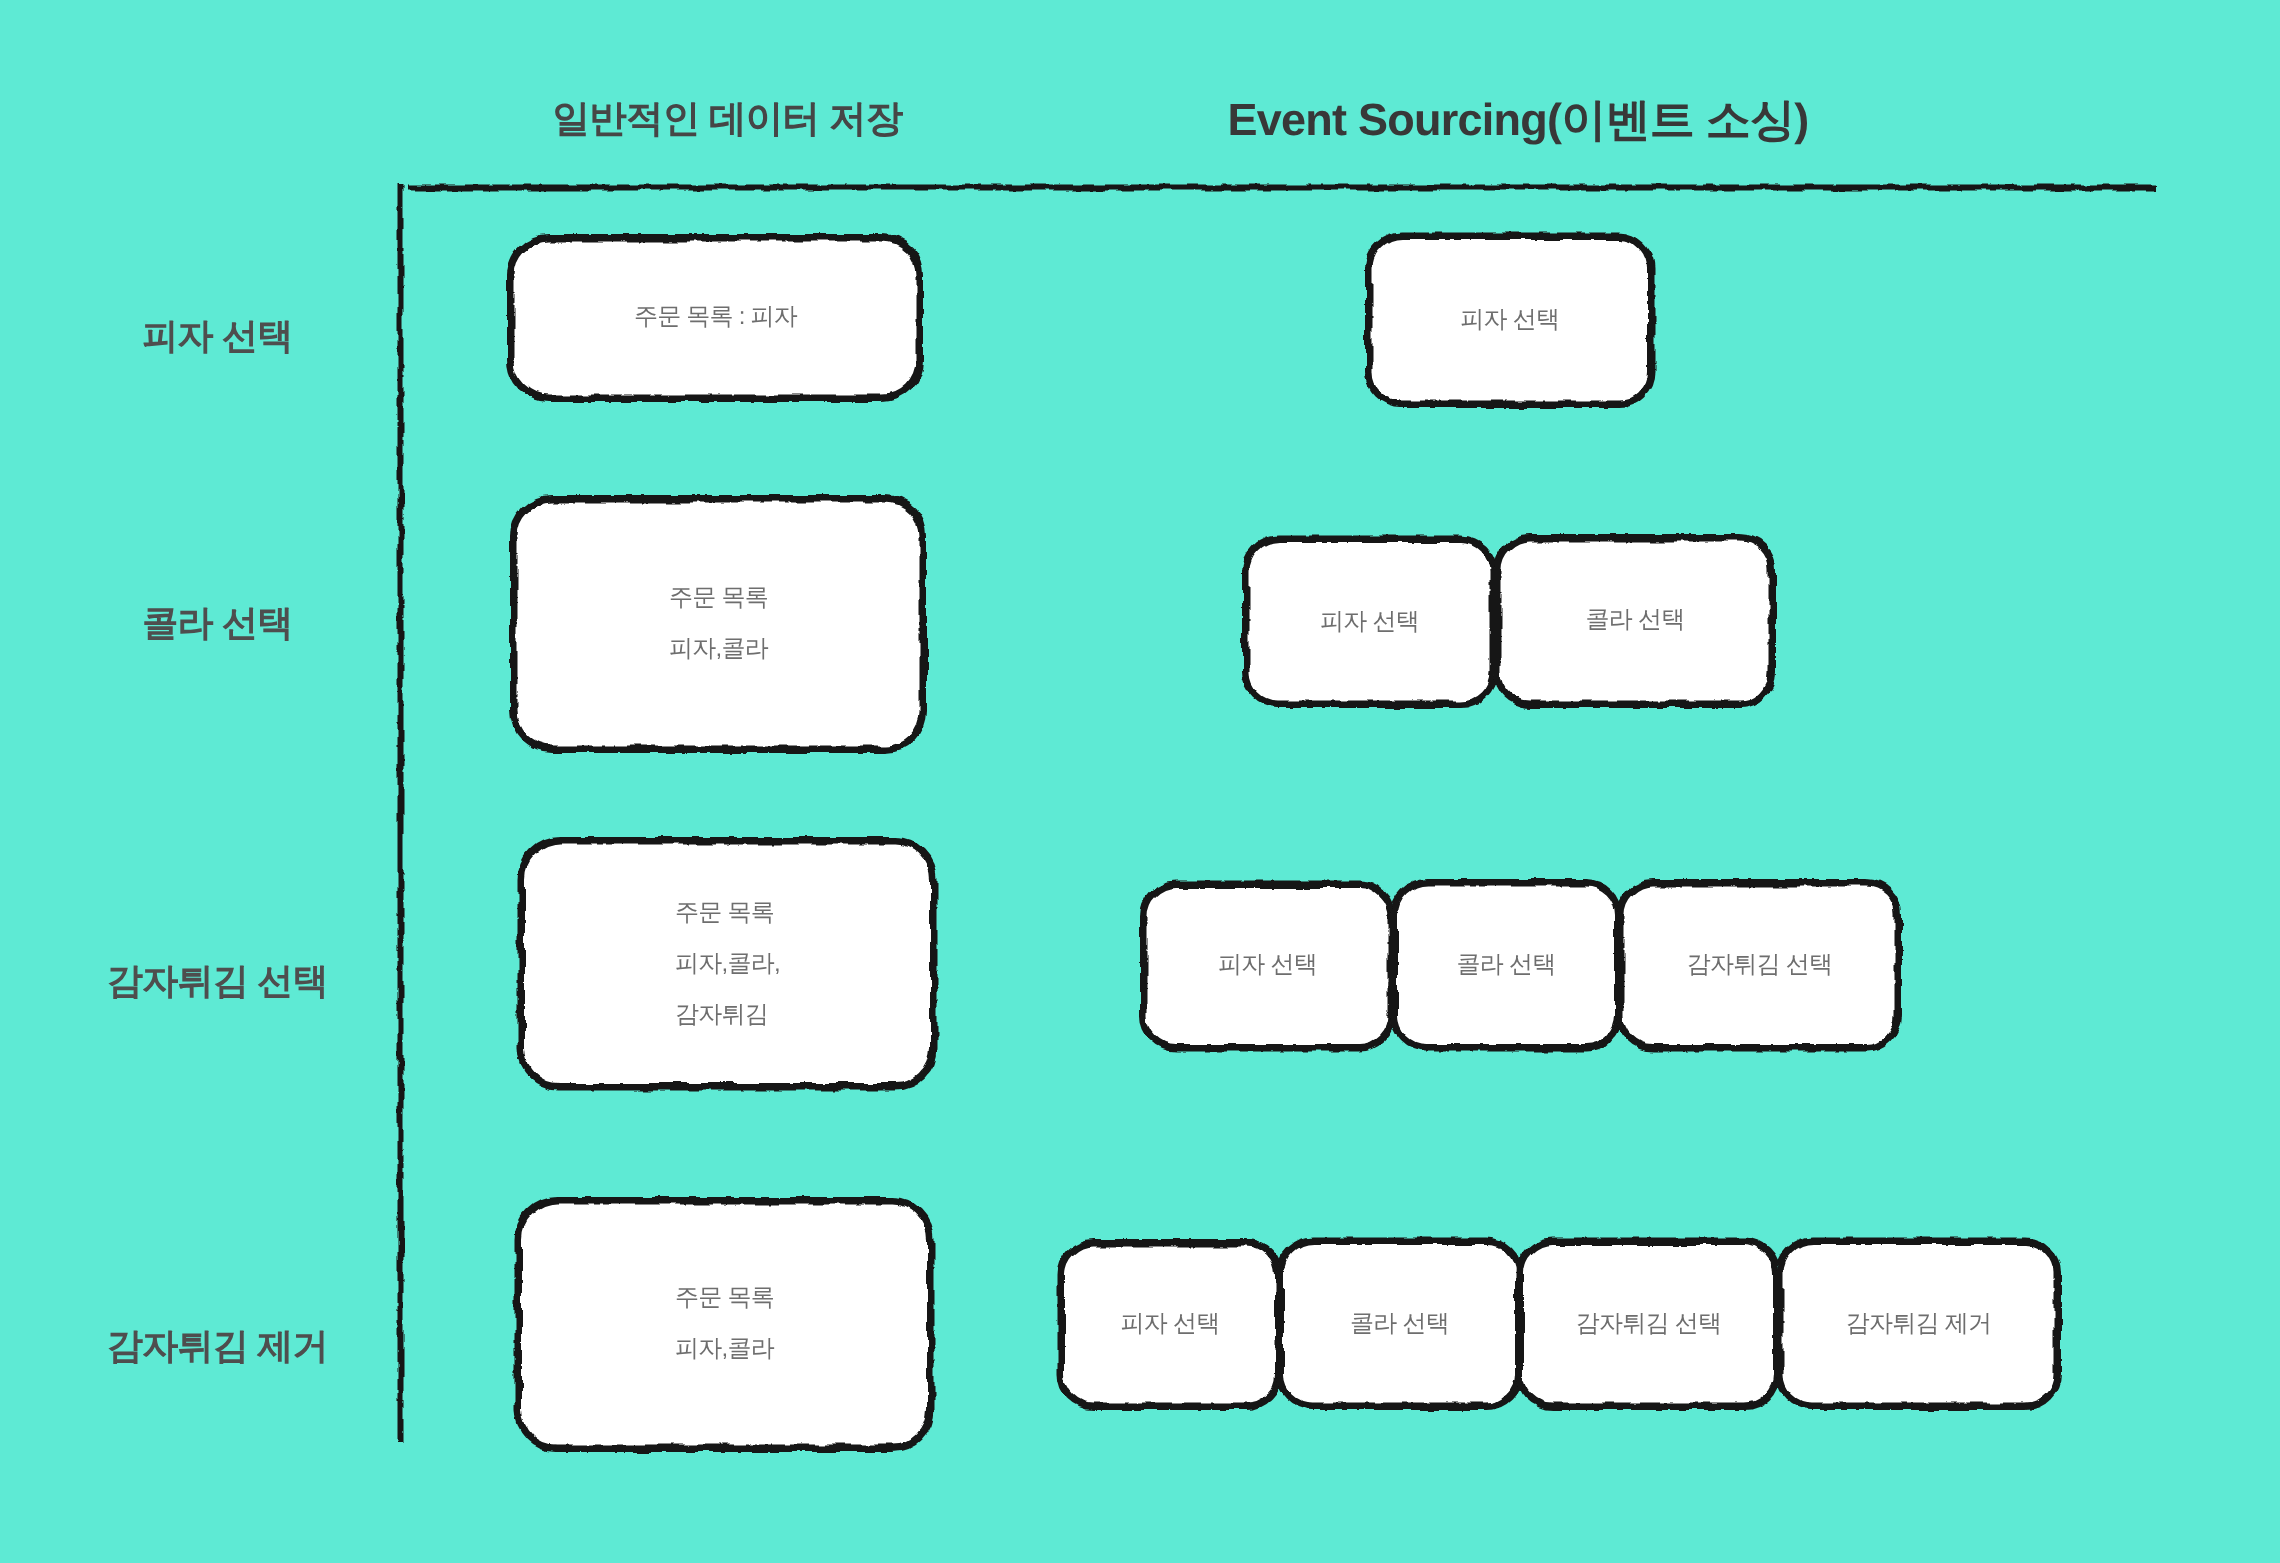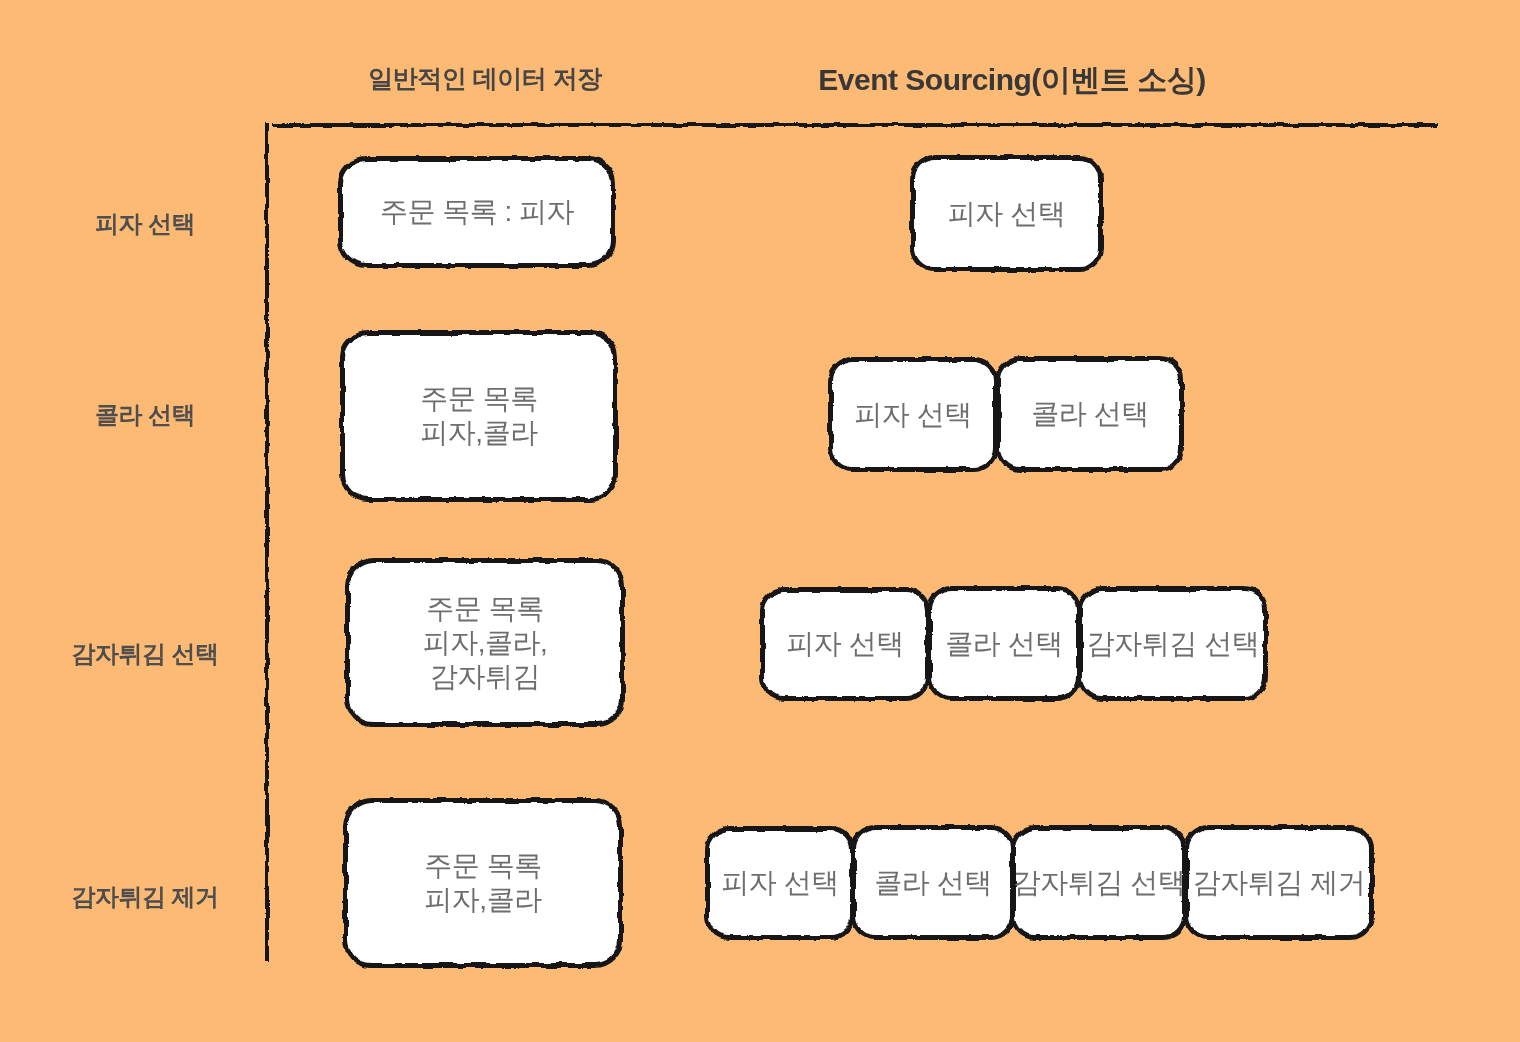--- a/index.html
+++ b/index.html
@@ -5,21 +5,21 @@
   html, body {
     margin: 0;
     padding: 0;
     background: #ffffff;
     font-family: "Liberation Sans", "DejaVu Sans", sans-serif;
   }
   .canvas {
     position: relative;
     width: 1520px;
     height: 1042px;
-    background: #fdba74;
+    background: #5eead4;
     overflow: hidden;
   }
   .col-header {
     position: absolute;
     text-align: center;
     font-weight: bold;
     color: #3d3d3d;
     letter-spacing: -0.5px;
   }
   .col-header.left  { left: 310px; top: 62px; width: 350px; font-size: 25px; color: #464646; }
@@ -53,22 +53,22 @@
     filter: url(#sketch-a);
     background: #ffffff;
   }
   .box:nth-child(even) .edge { filter: url(#sketch-b); }
   .box .box-text {
     position: absolute;
     inset: 0;
     display: flex;
     align-items: center;
     justify-content: center;
-    text-align: center;
-    font-size: 28px;
+    text-align: left;
+    font-size: 16px;
     line-height: 34px;
     color: #6e6e6e;
     white-space: pre-line;
     letter-spacing: -0.5px;
   }
   .event-box .edge { border-radius: 24px; }
 </style>
 </head>
 <body>
 

